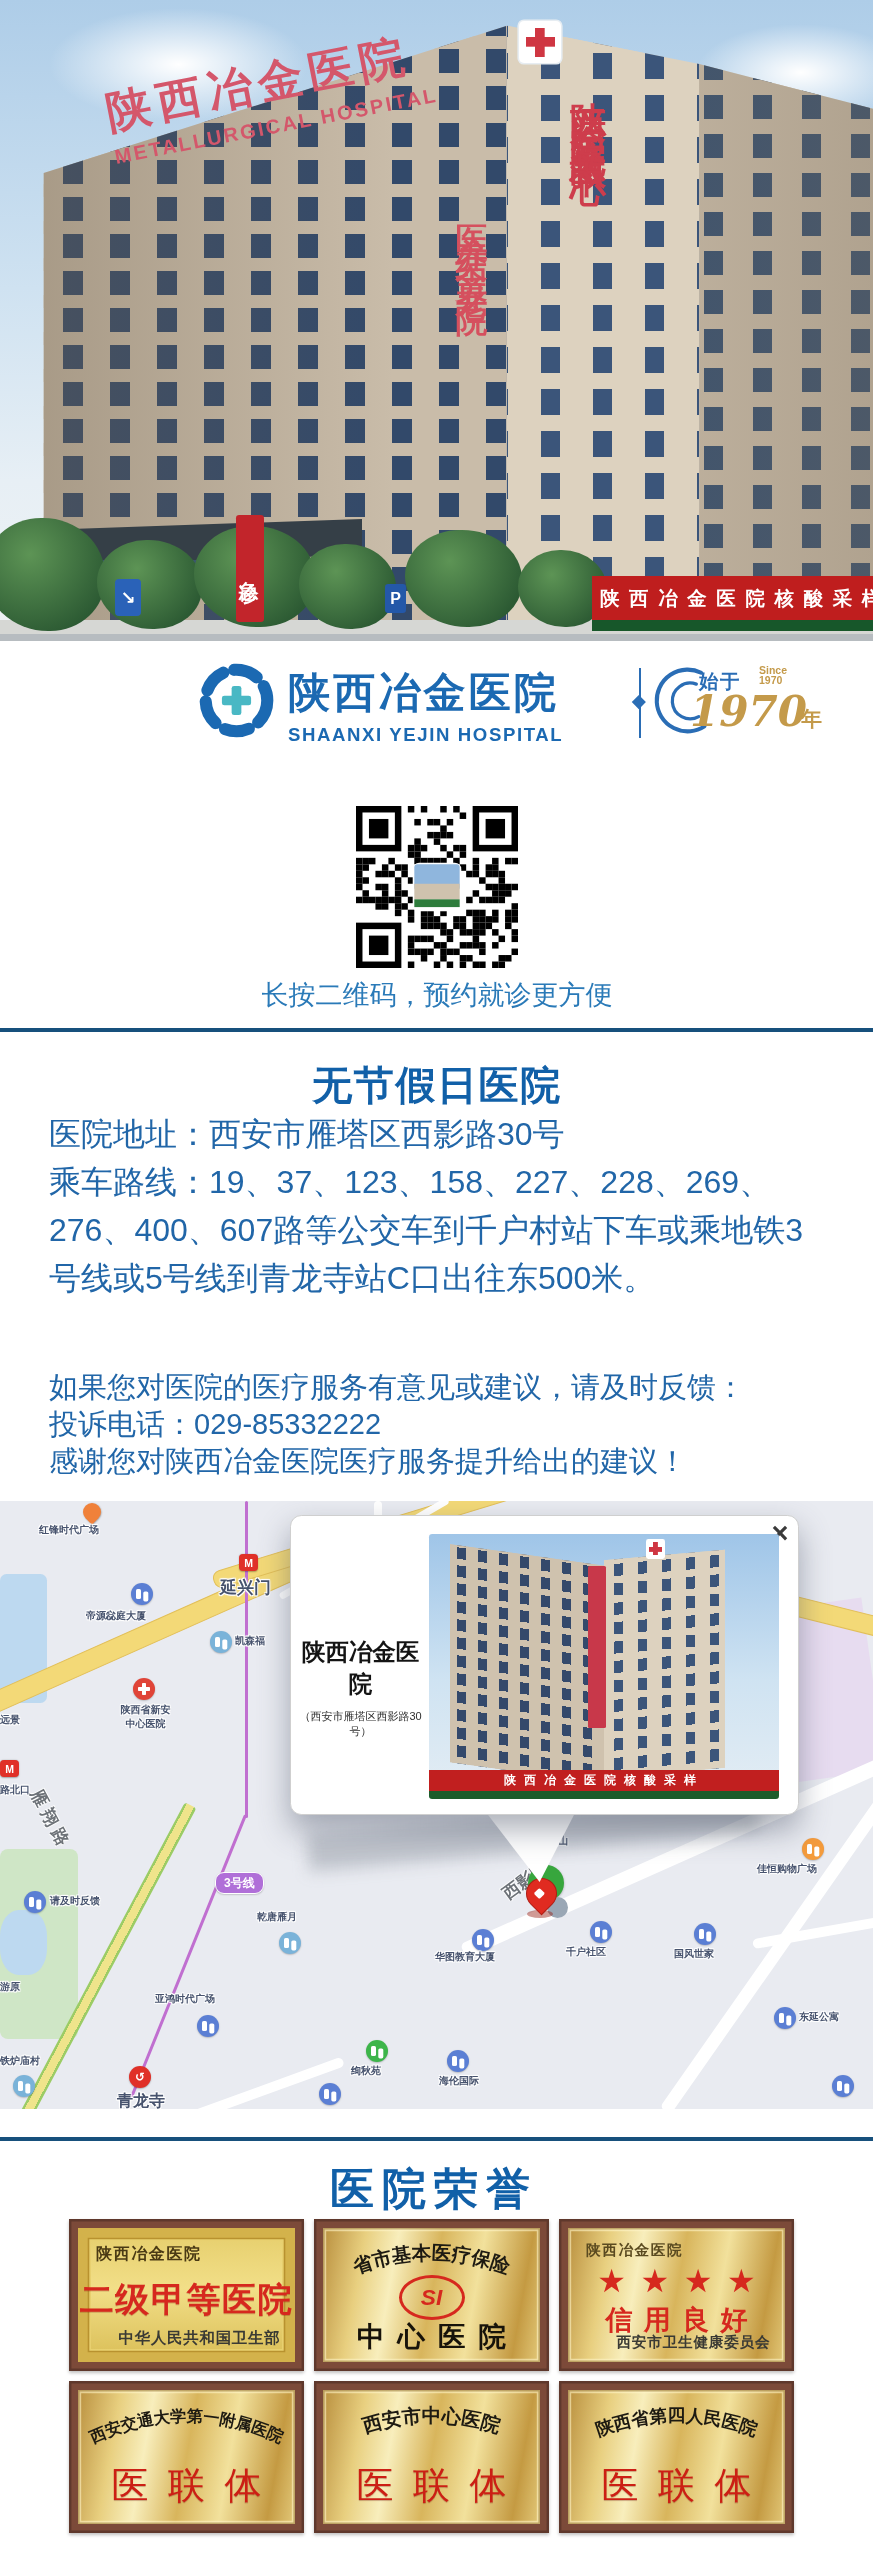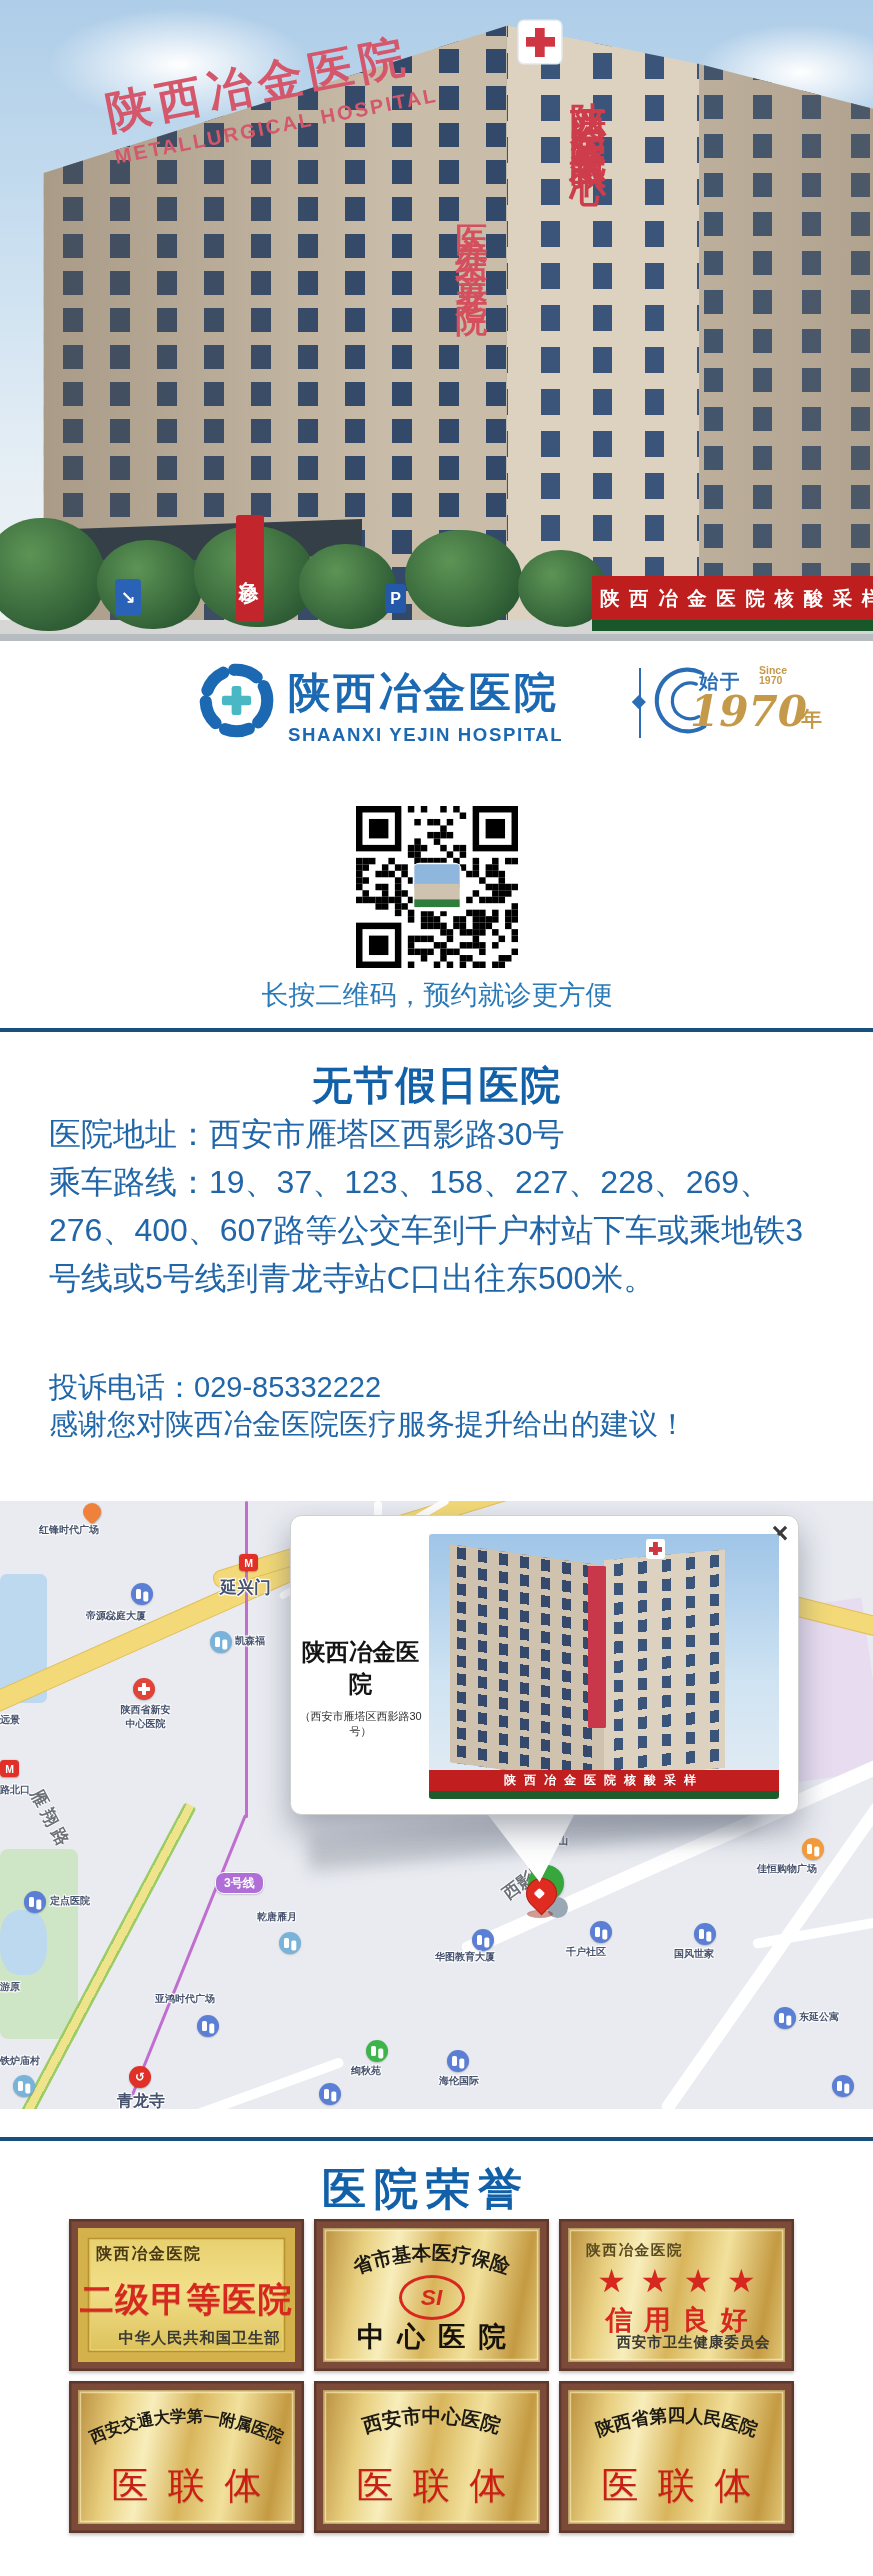--- a/index.html
+++ b/index.html
@@ -140,21 +140,21 @@
       repeating-linear-gradient(90deg,rgba(0,0,0,0) 0 9.7px,#3b557a 9.7px 18.6px,rgba(0,0,0,0) 18.6px 24px);}
   #pp-vsign{position:absolute;left:159px;top:32px;width:18px;height:162px;background:#c8384a;border-radius:1.6px;}
   #pp-cross{position:absolute;left:217px;top:4.9px;width:19.4px;height:19.4px;background:
       linear-gradient(#cf3642,#cf3642) center/4.9px 13px no-repeat,
       linear-gradient(#cf3642,#cf3642) center/13px 4.9px no-repeat,#fff;border-radius:2.4px;}
   #pp-banner{position:absolute;left:0;bottom:8px;width:350px;height:21px;background:#c11f1f;color:#fff;
       font-size:12px;font-weight:bold;letter-spacing:8px;line-height:21px;text-align:center;white-space:nowrap;}
   #pp-green{position:absolute;left:0;bottom:0;width:350px;height:8px;background:#1d5c2b;}
 
   
-  #honors-title{left:0;top:2160px;width:852px;text-align:center;color:#1160a8;font-size:44px;font-weight:bold;letter-spacing:8px;}
+  #honors-title{left:0;top:2160px;width:852px;text-align:center;color:#1160a8;font-size:44px;font-weight:bold;letter-spacing:8px;padding-left:8px;}
   .plq{position:absolute;width:235px;height:152px;background:#7c4a39;padding:0;
       box-shadow:inset 0 0 0 2.4px #5f382c, 0 1.6px 3.2px rgba(0,0,0,.25);}
   .plate{position:absolute;left:9px;top:9px;right:9px;bottom:9px;overflow:hidden;
       background:linear-gradient(100deg,#b98f3e 0%,#e8cf7f 18%,#f8eebc 32%,#d8b55c 50%,#f2e19c 68%,#c49a42 88%,#e3c97a 100%);
       box-shadow:inset 0 0 0 1.6px rgba(140,105,35,.5), inset 0 0 0 3.2px rgba(255,245,200,.6);}
   .plate.rays{background:linear-gradient(180deg,#e5cd6a,#f2df88 45%,#d9bd55);
       box-shadow:inset 0 0 0 9.7px #d3b24b, inset 0 0 0 11.3px #b8922f, inset 0 0 0 13px #e8d06f;}
   .p-org{position:absolute;left:18px;top:16px;font-size:16px;font-weight:bold;color:#4a3a14;letter-spacing:1.6px;}
   .p-org.sm{font-size:14.6px;top:13px;color:#5a4a20;}
   .p-main-red{position:absolute;left:0;right:0;text-align:center;color:#d6281e;font-weight:bold;
@@ -431,20 +431,21 @@
   <div id="qr-caption" class="abs">长按二维码，预约就诊更方便</div>
 
   <div class="abs divider" style="top:1028px;"></div>
 
   <div id="info-title" class="abs">无节假日医院</div>
   <div id="info-lines" class="abs">
     <p>医院地址：西安市雁塔区西影路30号</p>
     <p>乘车路线：19、37、123、158、227、228、269、276、400、607路等公交车到千户村站下车或乘地铁3号线或5号线到青龙寺站C口出往东500米。</p>
   </div>
   <div id="feedback" class="abs">
+    <p>如果您对医院的医疗服务有意见或建议，请及时反馈：</p>
     <p>投诉电话：029-85332222</p>
     <p>感谢您对陕西冶金医院医疗服务提升给出的建议！</p>
   </div>
 
   <div id="map" class="abs">
     <div class="pond" style="left:0;top:73px;width:47px;height:129px;border-radius:6.5px;"></div>
     <div class="park" style="left:0;top:348px;width:78px;height:190px;"></div>
     <div class="pond" style="left:0;top:409px;width:47px;height:65px;"></div>
     <div class="zone-pink" style="left:754px;top:104px;width:120px;height:174px;transform:rotate(-8deg);"></div>
 
@@ -476,21 +477,21 @@
     <div class="poi-dot ic-red" style="left:133px;top:177px;"></div>
     <div class="lbl two" style="left:81px;top:202px;">陕西省新安
 中心医院</div>
 
     <div class="lbl" style="left:0;top:212px;">远景</div>
 
     <div class="metro" style="left:0;top:259px;">M</div>
     <div class="lbl" style="left:0;top:282px;">路北口</div>
 
     <div class="poi-dot ic-blue" style="left:24px;top:390px;"></div>
-    <div class="lbl" style="left:50px;top:393px;">定点医院</div>
+    <div class="lbl" style="left:50px;top:393px;">请及时反馈</div>
 
     <div class="badge3" style="left:215px;top:325px;margin-top:46px;">3号线</div>
 
     <div class="lbl" style="left:257px;top:409px;">乾唐雁月</div>
     <div class="poi-dot ic-lblue" style="left:279px;top:431px;"></div>
 
     <div class="lbl" style="left:155px;top:491px;">亚鸿时代广场</div>
     <div class="poi-dot ic-blue" style="left:197px;top:514px;"></div>
 
     <div class="lbl" style="left:0;top:479px;">游原</div>

